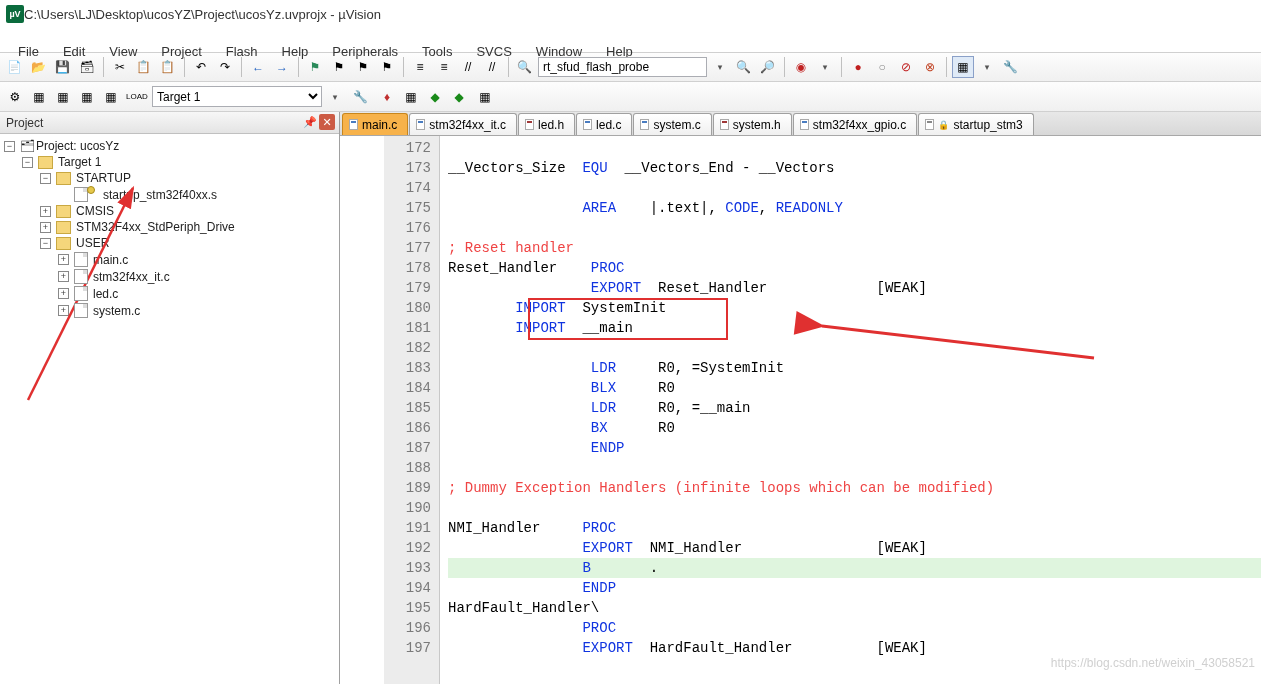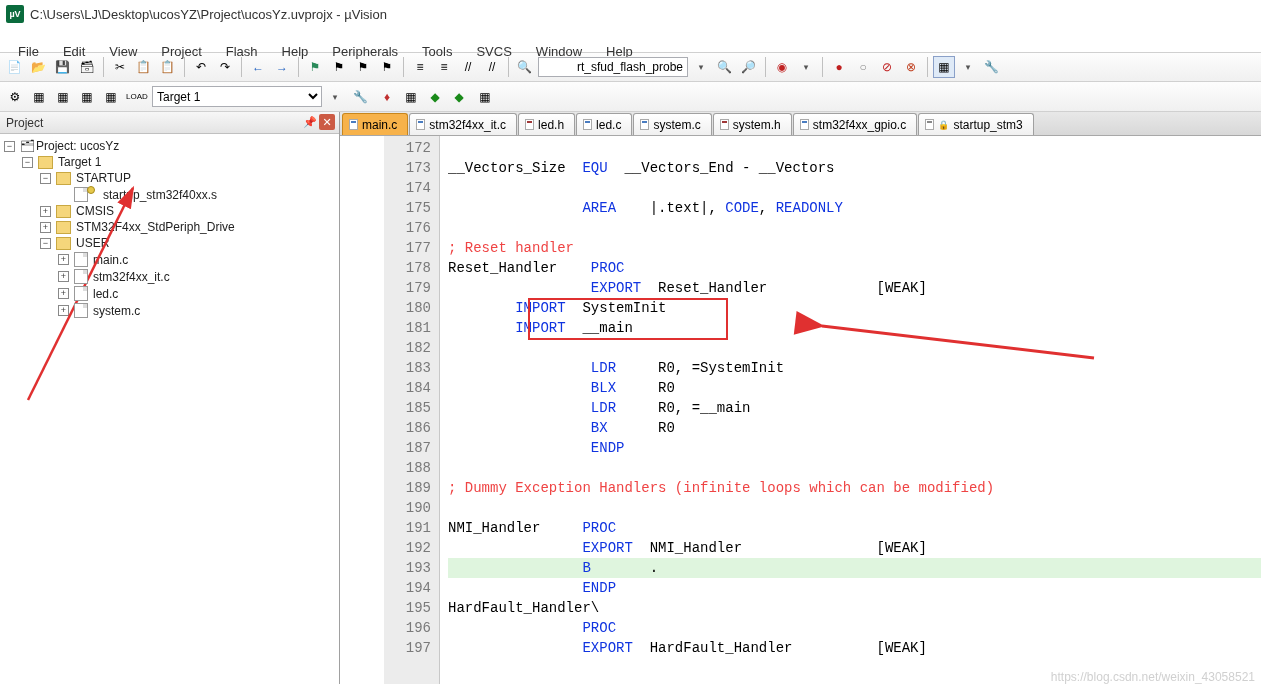--- a/index.html
+++ b/index.html
@@ -1,18 +1,18 @@
 <!DOCTYPE html>
 <html><head>
 <meta charset="utf-8">
 <style>
   * { box-sizing: border-box; margin: 0; padding: 0; }
   body { font-family: "Segoe UI", Tahoma, sans-serif; font-size: 12px; background: #fff; width: 1261px; height: 684px; overflow: hidden; position: relative; }
   .titlebar { height: 28px; background: #fff; display: flex; align-items: center; padding-left: 6px; }
-  .titlebar .logo { width: 18px; height: 18px; background: #0a6b3d; border-radius: 2px; display:flex; align-items:center; justify-content:center; color:#fff; font-size:9px; font-weight:bold; margin-right:6px;}
+  .titlebar .logo { width: 18px; height: 18px; background: #0a6b3d; border-radius: 2px; display:flex; align-items:center; justify-content:center; color:#fff; font-size:9px; font-weight:bold; margin-right:0;}
   .titlebar .title { font-size: 13px; color: #333; }
   .menubar { height: 24px; display: flex; align-items: center; padding: 0 6px; gap: 0; }
   .menubar .mitem { padding: 3px 12px; color: #333; font-size: 13px; margin-top: 22px; }
   .toolbar { height: 30px; border-top: 1px solid #d0d0d0; border-bottom: 1px solid #d0d0d0; display: flex; align-items: center; padding: 0 4px; gap: 2px; background: linear-gradient(#fdfdfd,#f0f0f0); }
   .toolbar .tbtn { width: 22px; height: 22px; display:flex; align-items:center; justify-content:center; border:1px solid transparent; }
   .toolbar .sep { width:1px; height:20px; background:#c0c0c0; margin:0 3px; }
   .toolbar input[type=text]{ height:20px; font-size:12px; padding:0 4px; border:1px solid #abadb3; }
   .toolbar2 { height: 30px; border-bottom: 1px solid #d0d0d0; display: flex; align-items: center; padding: 0 4px; gap:2px; background: linear-gradient(#fdfdfd,#f0f0f0); }
   .toolbar2 .tbtn { width:22px; height:22px; display:flex; align-items:center; justify-content:center; border:1px solid transparent;}
   .toolbar2 select{ height:21px; font-size:12px; border:1px solid #abadb3; background:#fff; }
@@ -43,21 +43,21 @@
   .tab .lock { font-size:9px; color:#b08000; }
   .code { flex:1; display:flex; font-family: Consolas, "Courier New", monospace; font-size:14px; overflow:hidden;padding-left:44px; }
   .gutter { width:56px; background:#ececec; border-right:1px solid #c8c8c8; text-align:right; color:#7a7a7a; padding:2px 8px 2px 0; line-height:20px; }
   .src { flex:1; padding:2px 0 2px 8px; line-height:20px; white-space:pre; color:#000; position:relative; }
   .kw { color:#1034e0; }
   .cm { color:#ef4444; }
   .curline { background:#dff5de; display:inline-block; width:100%; }
   .redbox { position:absolute; border:2px solid #e03030; }
   .arrow { position:absolute; }
   .arrow svg { overflow:visible; }
-  .watermark { position:absolute; right:6px; bottom:0; color:#d0d0d0; font-size:12px; font-family:sans-serif; }
+  .watermark { position:absolute; right:6px; bottom:14px; color:#d0d0d0; font-size:12px; font-family:sans-serif; }
   .dd { width:10px; font-size:9px; color:#555; }
 </style>
 </head>
 <body>
 
 <div class="titlebar">
   <div class="logo">µV</div>
   <div class="title">C:\Users\LJ\Desktop\ucosYZ\Project\ucosYz.uvprojx - µVision</div>
 </div>
 
@@ -95,21 +95,21 @@
   <div class="tbtn">⚑</div>
   <div class="tbtn">⚑</div>
   <div class="tbtn">⚑</div>
   <div class="sep"></div>
   <div class="tbtn">≡</div>
   <div class="tbtn">≡</div>
   <div class="tbtn">//</div>
   <div class="tbtn">//</div>
   <div class="sep"></div>
   <div class="tbtn">🔍</div>
-  <input type="text" style="width: 150px; text-align: right;" value="rt_sfud_flash_probe">
+  <input type="text" style="width: 169px;" value="rt_sfud_flash_probe">
   <div class="tbtn dd">▾</div>
   <div class="tbtn">🔍</div>
   <div class="tbtn">🔎</div>
   <div class="sep"></div>
   <div class="tbtn" style="color:#c02020">◉</div>
   <div class="tbtn dd">▾</div>
   <div class="sep"></div>
   <div class="tbtn" style="color:#c02020">●</div>
   <div class="tbtn" style="color:#888">○</div>
   <div class="tbtn" style="color:#c02020">⊘</div>

